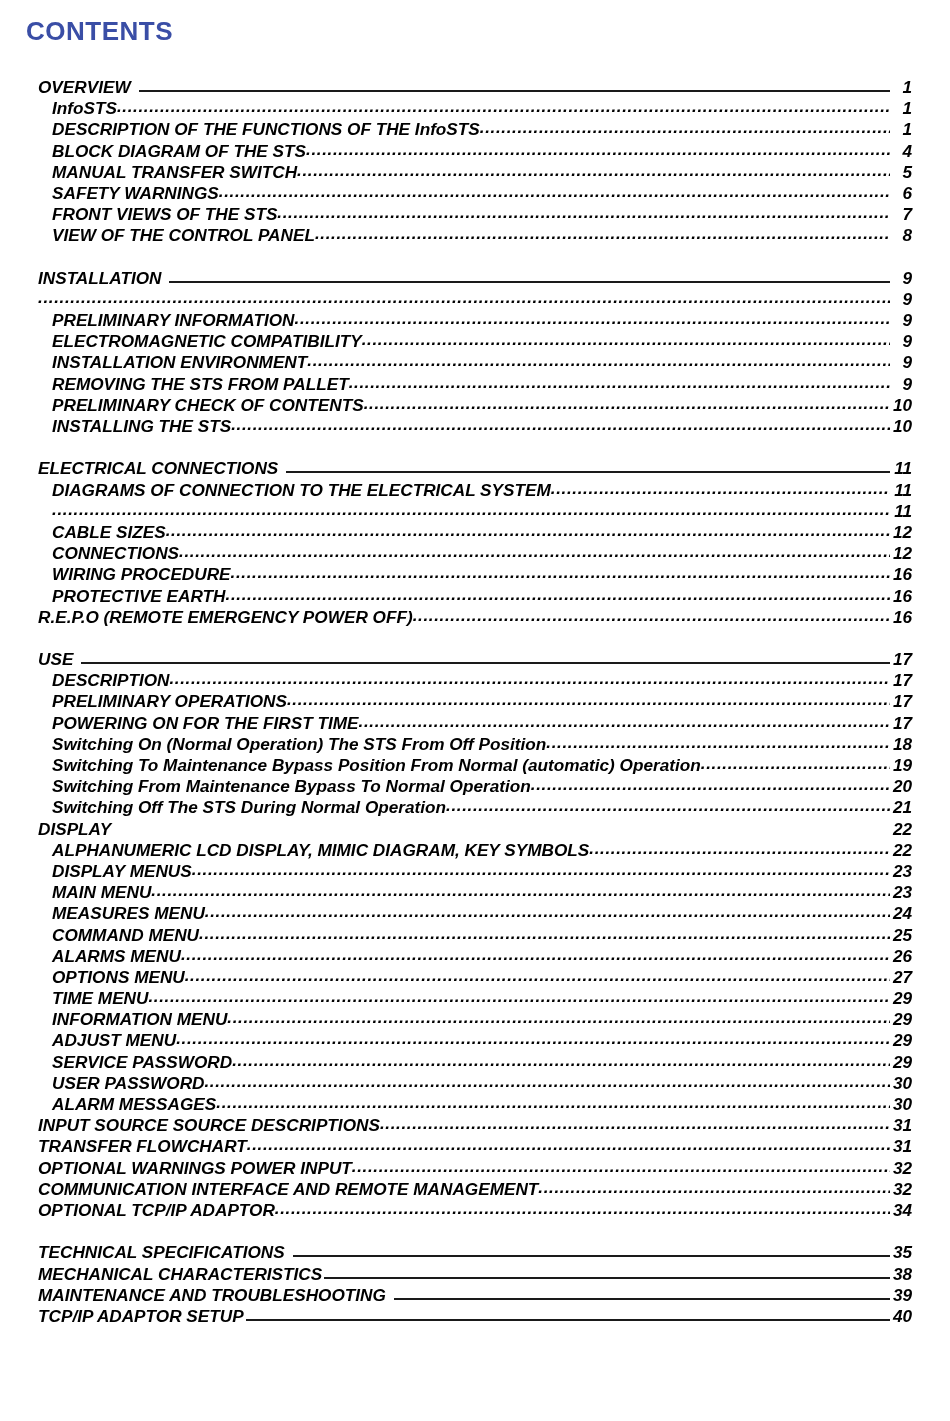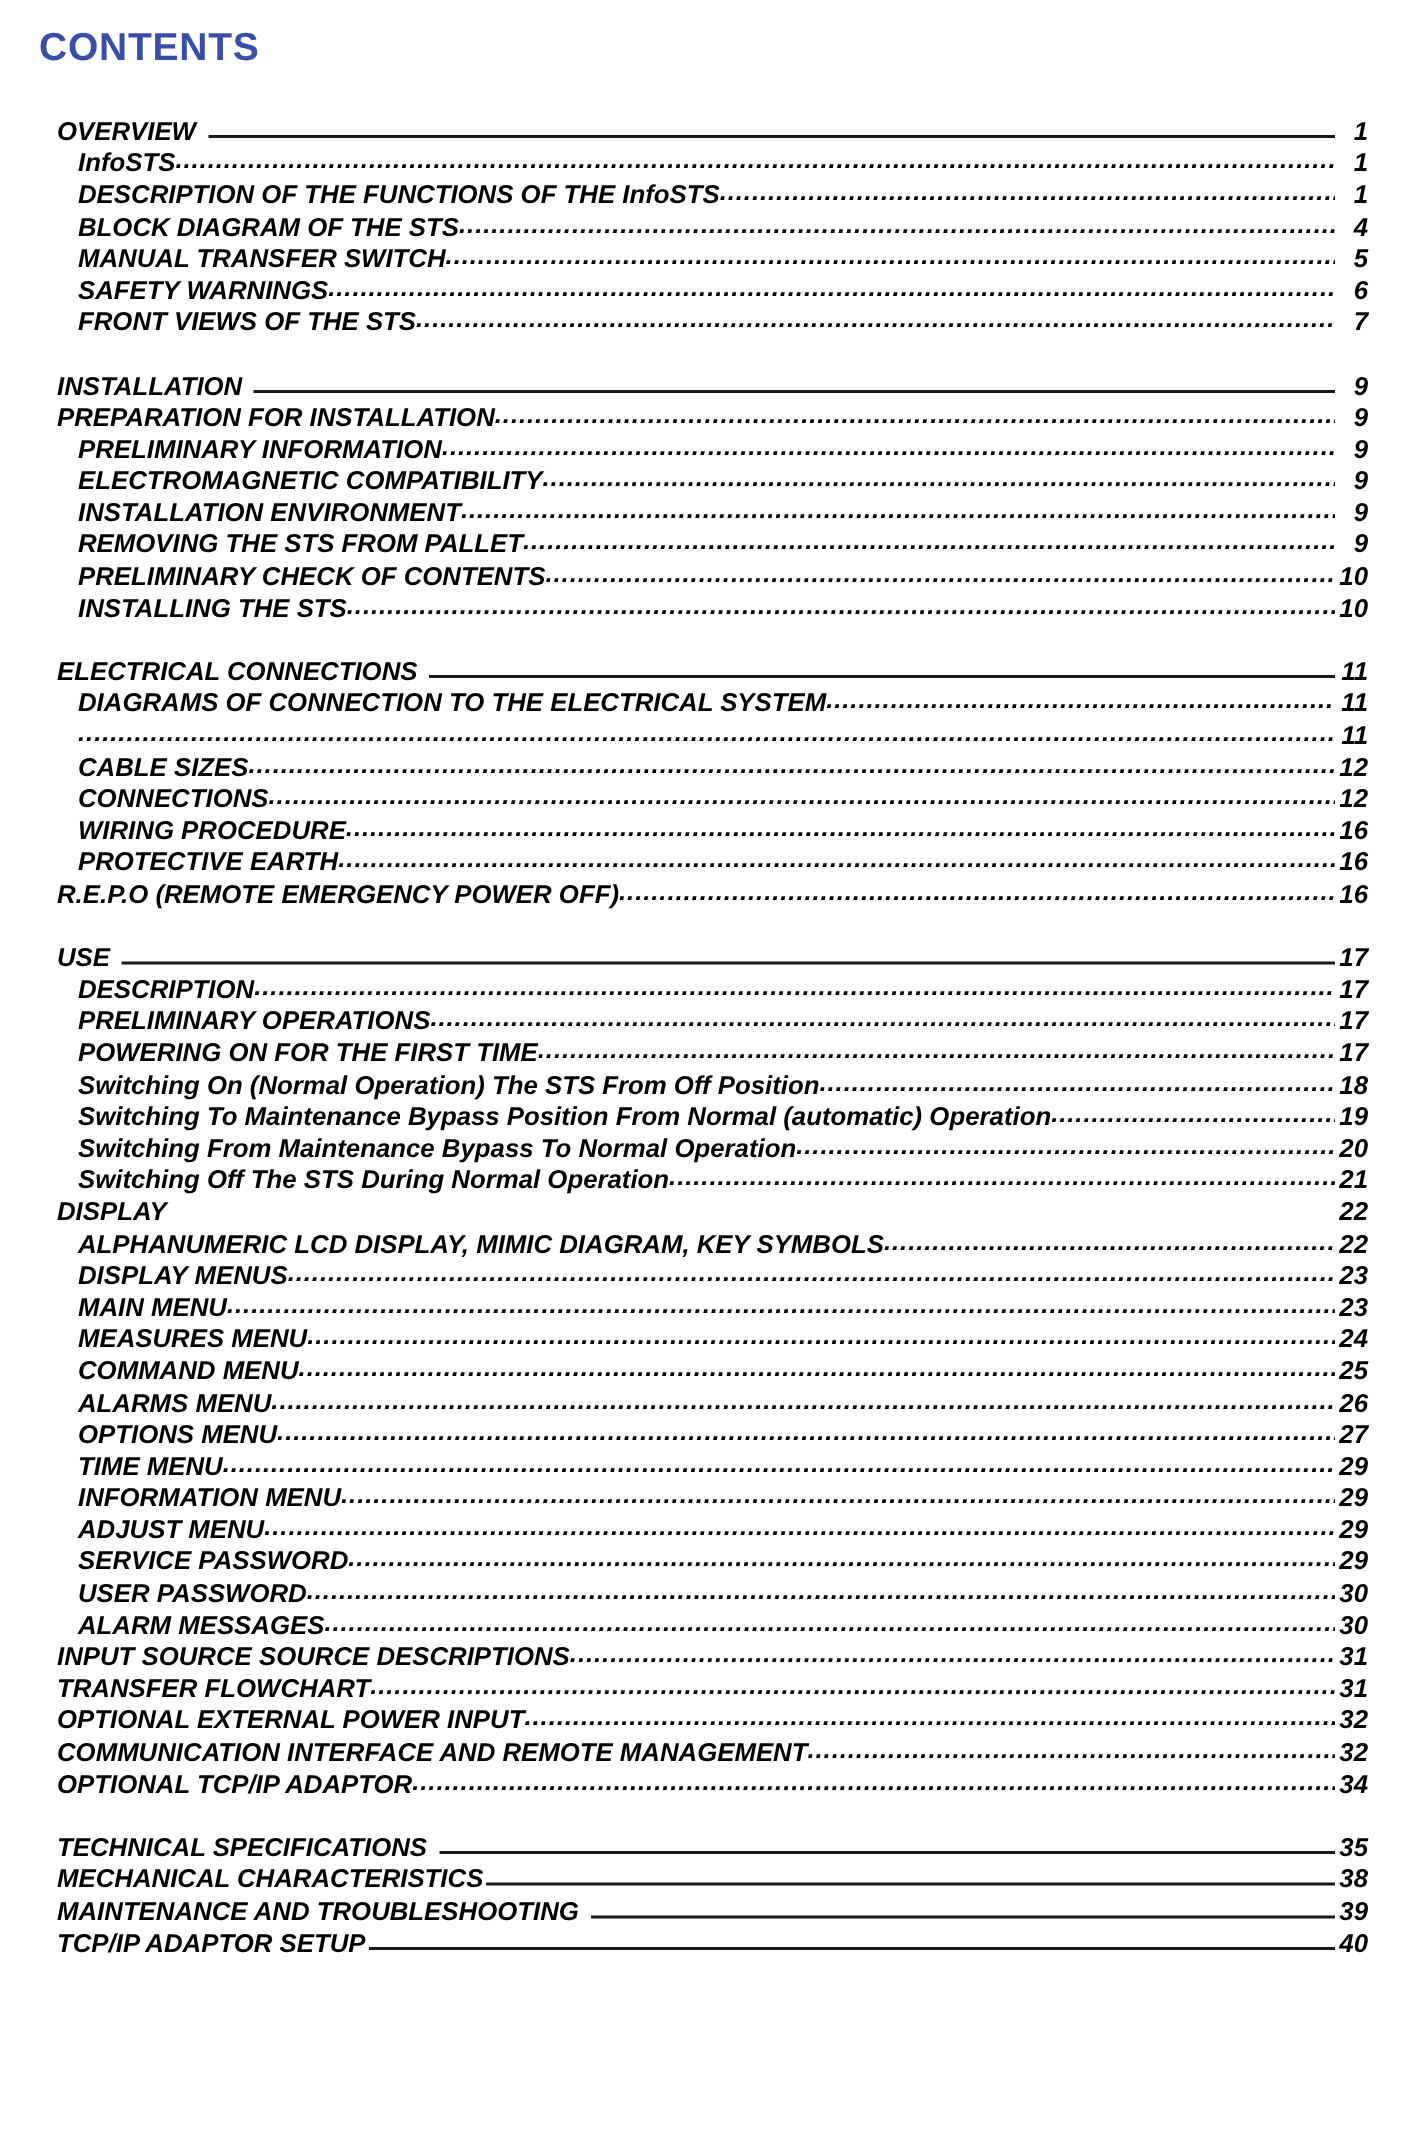--- a/index.html
+++ b/index.html
@@ -153,28 +153,32 @@
       <div class="toc-row lvl2">
         <span class="toc-label">SAFETY WARNINGS</span>
         <span class="leader dots"></span>
         <span class="page-num">6</span>
       </div>
       <div class="toc-row lvl2">
         <span class="toc-label">FRONT VIEWS OF THE STS</span>
         <span class="leader dots"></span>
         <span class="page-num">7</span>
       </div>
+      <div class="toc-row lvl2">
+        <span class="toc-label">VIEW OF THE CONTROL PANEL</span>
+        <span class="leader dots"></span>
+        <span class="page-num">8</span>
+      </div>
       <div class="gap"></div>
       <div class="toc-row lvl1">
         <span class="toc-label">INSTALLATION</span>
         <span class="leader rule"></span>
         <span class="page-num">9</span>
       </div>
       <div class="toc-row lvl1">
-        <span class="toc-label">PREPARATION FOR INSTALLATION</span>
         <span class="leader dots"></span>
         <span class="page-num">9</span>
       </div>
       <div class="toc-row lvl2">
         <span class="toc-label">PRELIMINARY INFORMATION</span>
         <span class="leader dots"></span>
         <span class="page-num">9</span>
       </div>
       <div class="toc-row lvl2">
         <span class="toc-label">ELECTROMAGNETIC COMPATIBILITY</span>
@@ -356,21 +360,21 @@
         <span class="toc-label">INPUT SOURCE SOURCE DESCRIPTIONS</span>
         <span class="leader dots"></span>
         <span class="page-num">31</span>
       </div>
       <div class="toc-row lvl1">
         <span class="toc-label">TRANSFER FLOWCHART</span>
         <span class="leader dots"></span>
         <span class="page-num">31</span>
       </div>
       <div class="toc-row lvl1">
-        <span class="toc-label">OPTIONAL EXTERNAL POWER INPUT</span>
+        <span class="toc-label">OPTIONAL WARNINGS POWER INPUT</span>
         <span class="leader dots"></span>
         <span class="page-num">32</span>
       </div>
       <div class="toc-row lvl1">
         <span class="toc-label">COMMUNICATION INTERFACE AND REMOTE MANAGEMENT</span>
         <span class="leader dots"></span>
         <span class="page-num">32</span>
       </div>
       <div class="toc-row lvl1">
         <span class="toc-label">OPTIONAL TCP/IP ADAPTOR</span>

